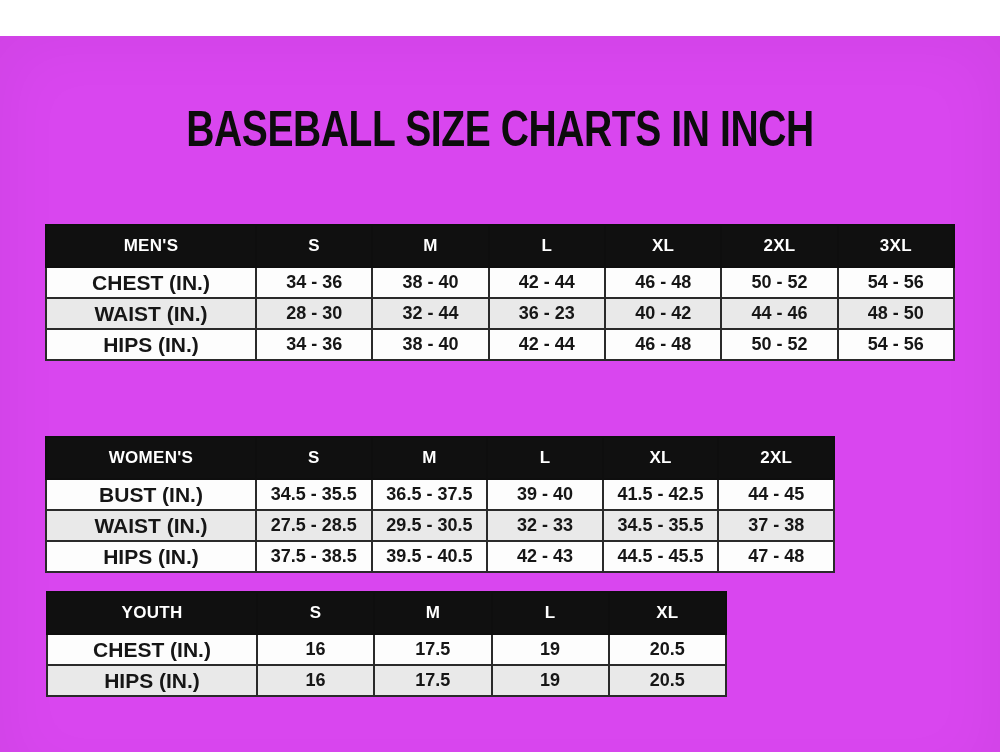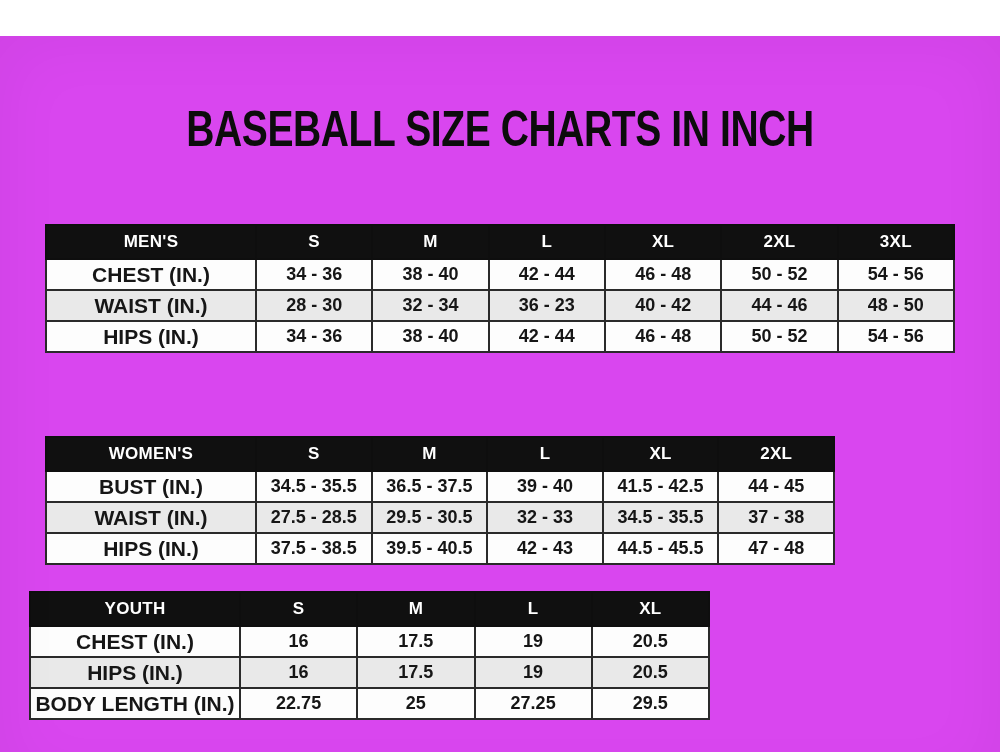--- a/index.html
+++ b/index.html
@@ -44,33 +44,33 @@
   }
   table.size-table {
     position: absolute;
     border-collapse: collapse;
     table-layout: fixed;
     background: #fdfdfd;
   }
   table.size-table col.label-col { width: 210px; }
   .tbl-mens   { left: 45px; top: 188px; width: 910px; }
   .tbl-womens { left: 45px; top: 400px; width: 790px; }
-  .tbl-youth  { left: 29px; top: 555px; width: 681px; }
+  .tbl-youth  { left: 46px; top: 555px; width: 681px; }
   .size-table th, .size-table td {
     border: 2px solid var(--border, #2a2a2a);
     text-align: center;
     vertical-align: middle;
     padding: 0;
     font-weight: 700;
     font-size: 18px;
     color: var(--text, #161616);
     white-space: nowrap;
     overflow: hidden;
   }
-  .size-table thead tr { height: 34px; }
+  .size-table thead tr { height: 42px; }
   .size-table tbody tr { height: 31px; }
   .size-table thead th {
     background: var(--header-bg, #101010);
     color: var(--header-text, #ffffff);
     font-size: 17px;
     letter-spacing: 0.3px;
     border-color: #0e0e0e;
   }
   .size-table tbody tr:nth-child(odd)  { background: var(--row-white, #fdfdfd); }
   .size-table tbody tr:nth-child(even) { background: var(--row-gray, #e9e9e9); }
@@ -109,21 +109,21 @@
           <td>34 - 36</td>
           <td>38 - 40</td>
           <td>42 - 44</td>
           <td>46 - 48</td>
           <td>50 - 52</td>
           <td>54 - 56</td>
         </tr>
         <tr>
           <th>WAIST (IN.)</th>
           <td>28 - 30</td>
-          <td>32 - 34</td>
+          <td>32 - 44</td>
           <td>36 - 23</td>
           <td>40 - 42</td>
           <td>44 - 46</td>
           <td>48 - 50</td>
         </tr>
         <tr>
           <th>HIPS (IN.)</th>
           <td>34 - 36</td>
           <td>38 - 40</td>
           <td>42 - 44</td>
@@ -204,24 +204,17 @@
           <td>19</td>
           <td>20.5</td>
         </tr>
         <tr>
           <th>HIPS (IN.)</th>
           <td>16</td>
           <td>17.5</td>
           <td>19</td>
           <td>20.5</td>
         </tr>
-        <tr>
-          <th>BODY LENGTH (IN.)</th>
-          <td>22.75</td>
-          <td>25</td>
-          <td>27.25</td>
-          <td>29.5</td>
-        </tr>
       </tbody>
     </table>
 
   <div class="vignette"></div>
 </div>
 
 </body></html>

